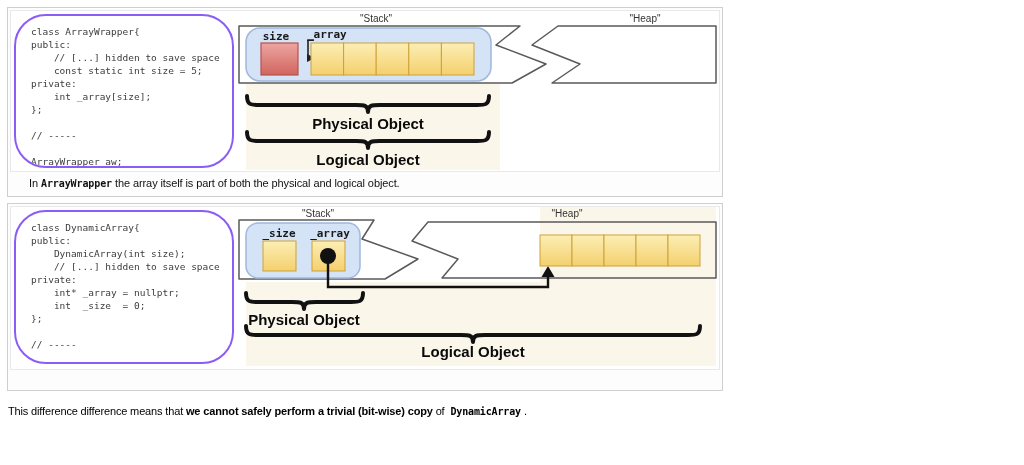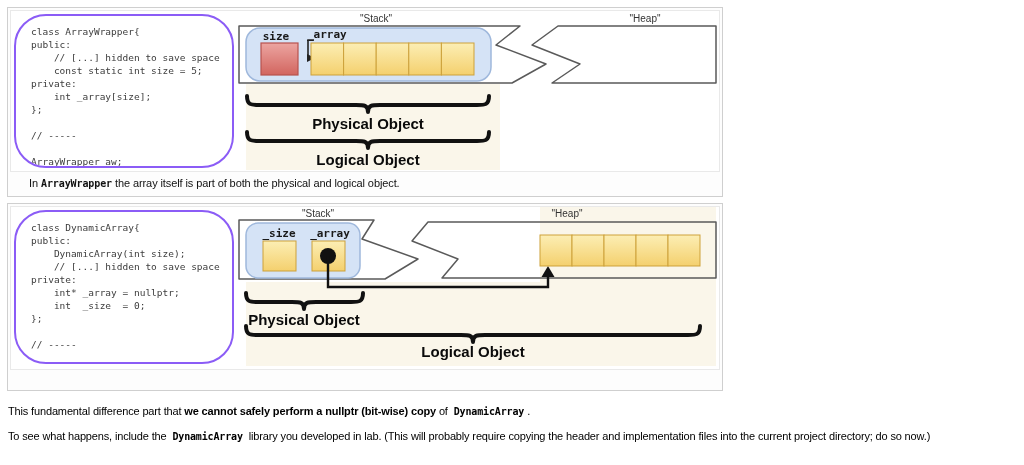--- a/index.html
+++ b/index.html
@@ -168,21 +168,18 @@
       <path class="brace" d="M238,89 C238,98 242,98 250,98 H284 C292,98 296,98 296,105 C296,98 300,98 308,98 H343 C351,98 355,98 355,89"></path>
       <text x="296" y="121" text-anchor="middle" class="obj-label">Physical Object</text>
 
       <path class="brace" d="M238,122 C238,131 242,131 250,131 H453 C461,131 465,131 465,138 C465,131 469,131 477,131 H680 C688,131 692,131 692,122"></path>
       <text x="465" y="153" text-anchor="middle" class="obj-label">Logical Object</text>
     </svg>
 
   </div>
 
   <div class="para" id="para1">
-    <span>This fundamental difference part that </span><span class="b">we cannot safely perform a nullptr (bit-wise) copy</span><span> of </span><span class="icode">DynamicArray</span><span>.</span>
+    <span>This difference difference means that </span><span class="b">we cannot safely perform a trivial (bit-wise) copy</span><span> of </span><span class="icode">DynamicArray</span><span>.</span>
   </div>
 
-  <div class="para" id="para2">
-    <span>To see what happens, include the </span><span class="icode">DynamicArray</span><span> library you developed in lab. (This will probably require copying the header and implementation files into the current project directory; do so now.)</span>
-  </div>
 
 
 </div>
 
 </body></html>

